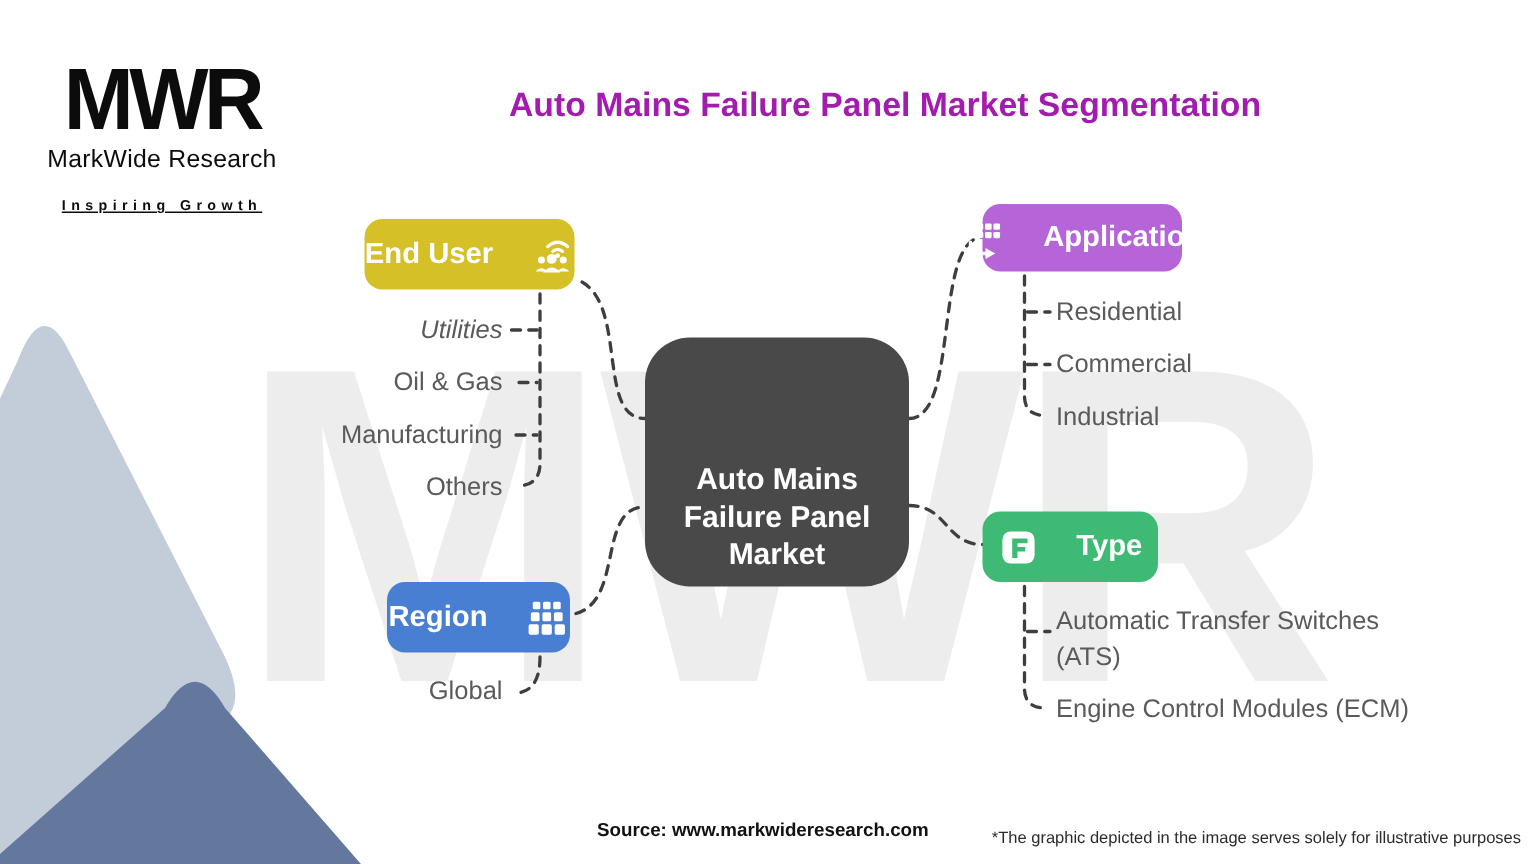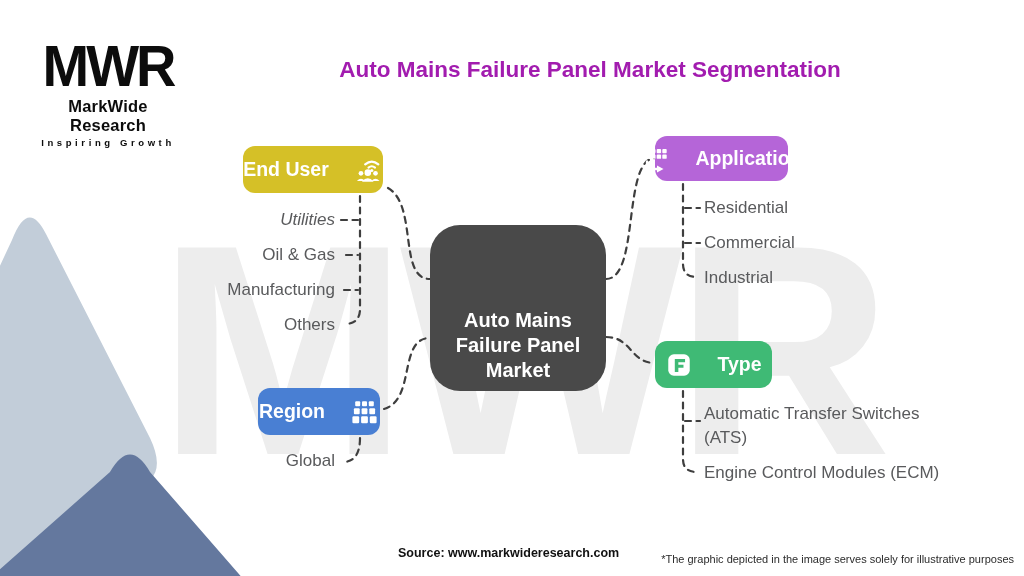--- a/index.html
+++ b/index.html
@@ -12,22 +12,22 @@
     position:absolute;left:158px;top:200px;z-index:0;
     font-size:300px;line-height:1;font-weight:bold;letter-spacing:-8px;
     color:#ededed;white-space:nowrap;user-select:none;
   }
   .decor-svg,.connector-svg{position:absolute;left:0;top:0;pointer-events:none;}
   .decor-svg{z-index:0;}
   .connector-svg{z-index:1;}
   
   .logo{position:absolute;left:28px;top:38px;width:160px;text-align:center;z-index:2;color:#0c0c0c;}
   .logo-acronym{font-size:56px;line-height:56px;font-weight:bold;letter-spacing:-3px;transform:scaleY(1.04);}
-  .logo-name{font-size:16.5px;font-weight:bold;margin-top:3px;letter-spacing:.2px;}
-  .logo-tagline{font-size:9.5px;font-weight:bold;letter-spacing:3.6px;margin-top:2px;}
+  .logo-name{font-size:16.5px;font-weight:normal;margin-top:3px;letter-spacing:.2px;}
+  .logo-tagline{font-size:9.5px;font-weight:bold;letter-spacing:3.6px;margin-top:16px;text-decoration:underline;}
   
   .page-title{
     position:absolute;left:590px;top:57px;transform:translateX(-50%);z-index:2;
     font-size:22.5px;font-weight:bold;color:#a21caf;white-space:nowrap;
   }
   
   .node{
     position:absolute;z-index:2;display:flex;align-items:center;justify-content:center;
     gap:24px;border-radius:12px;color:#fff;font-weight:bold;font-size:19.5px;
   }

